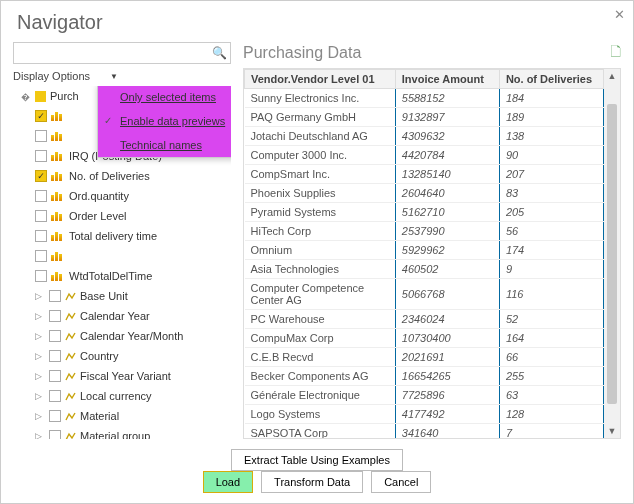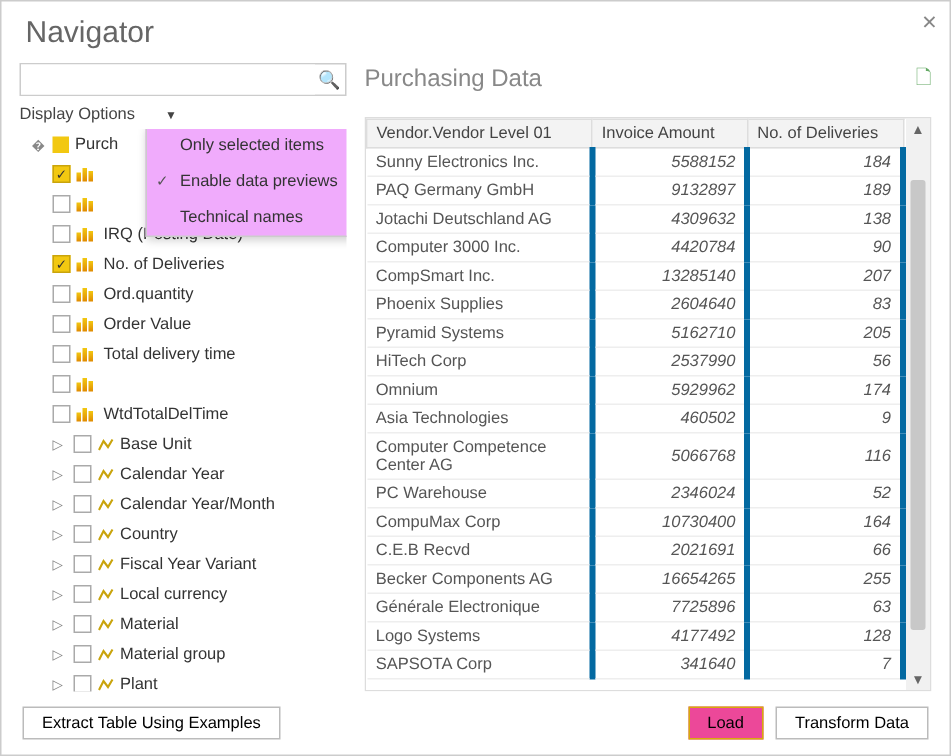--- a/index.html
+++ b/index.html
@@ -19,39 +19,39 @@
   .tree-row.parent { padding-left: 4px; }
   .tree-row.folder { padding-left: 18px; }
   .caret { width:10px; color:#888; font-size:9px; }
   .cbox { width:12px; height:12px; border:1px solid #aaa; display:inline-flex; align-items:center; justify-content:center; font-size:9px; }
   .cbox.checked { background:#F2C811; border-color:#c9a40c; color:#333; }
   .tbl-icon { width:14px; height:10px; display:inline-flex; gap:1px; align-items:flex-end;}
   .tbl-icon span { width:3px; background:linear-gradient(#f2c811,#e08a00); }
   .tbl-icon span:nth-child(1){height:6px} .tbl-icon span:nth-child(2){height:9px} .tbl-icon span:nth-child(3){height:7px}
   .cube-icon { width:11px; height:11px; background:#F2C811; transform: skewY(0deg); position:relative; }
   .fold-icon { width:11px; height:11px; display:inline-block; color:#bfa436; }
-  .popup { position:absolute; top:-2px; left:84px; width:142px; background:#f0abfc; border:1px solid #ccc; box-shadow:0 2px 6px rgba(0,0,0,.2); z-index:10; }
+  .popup { position:absolute; top:-2px; left:84px; width:142px; background:#d946ef; border:1px solid #ccc; box-shadow:0 2px 6px rgba(0,0,0,.2); z-index:10;text-decoration:underline; }
   .popup-item { padding:6px 8px 6px 22px; font-size:11px; position:relative; cursor:pointer; }
   .popup-item.chk::before { content:"✓"; position:absolute; left:6px; color:#555; font-size:10px;}
-  .right { flex:1; display:flex; flex-direction:column; overflow:hidden;gap:10px; }
+  .right { flex:1; display:flex; flex-direction:column; overflow:hidden; }
   .right-head { display:flex; align-items:center; justify-content:space-between; padding-bottom:4px;}
   .right-head h2 { font-size:16px; font-weight:400; color:#888; }
   .right-head .gicon { color:#6a6; font-size:13px; }
   .grid-wrap { flex:1; border:1px solid #ddd; display:flex; overflow:hidden;}
   .grid { flex:1; overflow:hidden;}
   table { border-collapse:collapse; width:100%; font-size:11px; }
-  th { text-align:left; background:#f3f3f3; border:1px solid #ddd; padding:3px 6px; font-weight:400; color:#444;}
-  td { border:1px solid #eee; border-left:none; border-right:4px solid #0369a1; padding:3px 6px; color:#555;}
-  td.num { text-align:right; font-style:italic; }
+  th { text-align:left; background:#f3f3f3; border:1px solid #ddd; padding:3px 6px; font-weight:700; color:#444;}
+  td { border:1px solid #eee; border-left:none; border-right:1px solid #0369a1; padding:3px 6px; color:#555;}
+  td.num { text-align:left; font-style:italic; }
   .vscroll { width:16px; background:#f1f1f1; display:flex; flex-direction:column; align-items:center; justify-content:space-between; padding:2px 0;}
   .vscroll .arr { font-size:9px; color:#666; }
   .vscroll .thumb { width:10px; flex:1; background:#c8c8c8; margin:4px 0; border-radius:2px; max-height:300px;}
-  .footer { display:flex; justify-content:space-between; align-items:center; padding:10px 14px; }
+  .footer { display:flex; justify-content:space-between; align-items:center; padding:10px 14px;flex-direction:column; }
   .btn { border:1px solid #bbb; background:#fff; padding:4px 12px; font-size:11px; cursor:pointer; }
-  .btn.primary { background:#ec4899; border-color:#d6ac0a; }
+  .btn.primary { background:#86efac; border-color:#d6ac0a; }
   .right-btns { display:flex; gap:8px; }
 </style>
 </head>
 <body>
 
 <div class="dialog">
   <div class="close-x">✕</div>
   <div class="header">Navigator</div>
 
   <div class="body">
@@ -126,21 +126,21 @@
                 </span>
                 <span>Ord.quantity</span>
               </div>
               <div class="tree-row">
                 <span class="cbox"></span>
                 <span class="tbl-icon">
                   <span></span>
                   <span></span>
                   <span></span>
                 </span>
-                <span>Order Value</span>
+                <span>Order Level</span>
               </div>
               <div class="tree-row">
                 <span class="cbox"></span>
                 <span class="tbl-icon">
                   <span></span>
                   <span></span>
                   <span></span>
                 </span>
                 <span>Total delivery time</span>
               </div>
@@ -356,15 +356,16 @@
         </div>
       </div>
     </div>
   </div>
 
   <div class="footer">
     <button class="btn">Extract Table Using Examples</button>
     <div class="right-btns">
       <button class="btn primary">Load</button>
       <button class="btn">Transform Data</button>
+      <button class="btn">Cancel</button>
     </div>
   </div>
 </div>
 
 </body></html>

